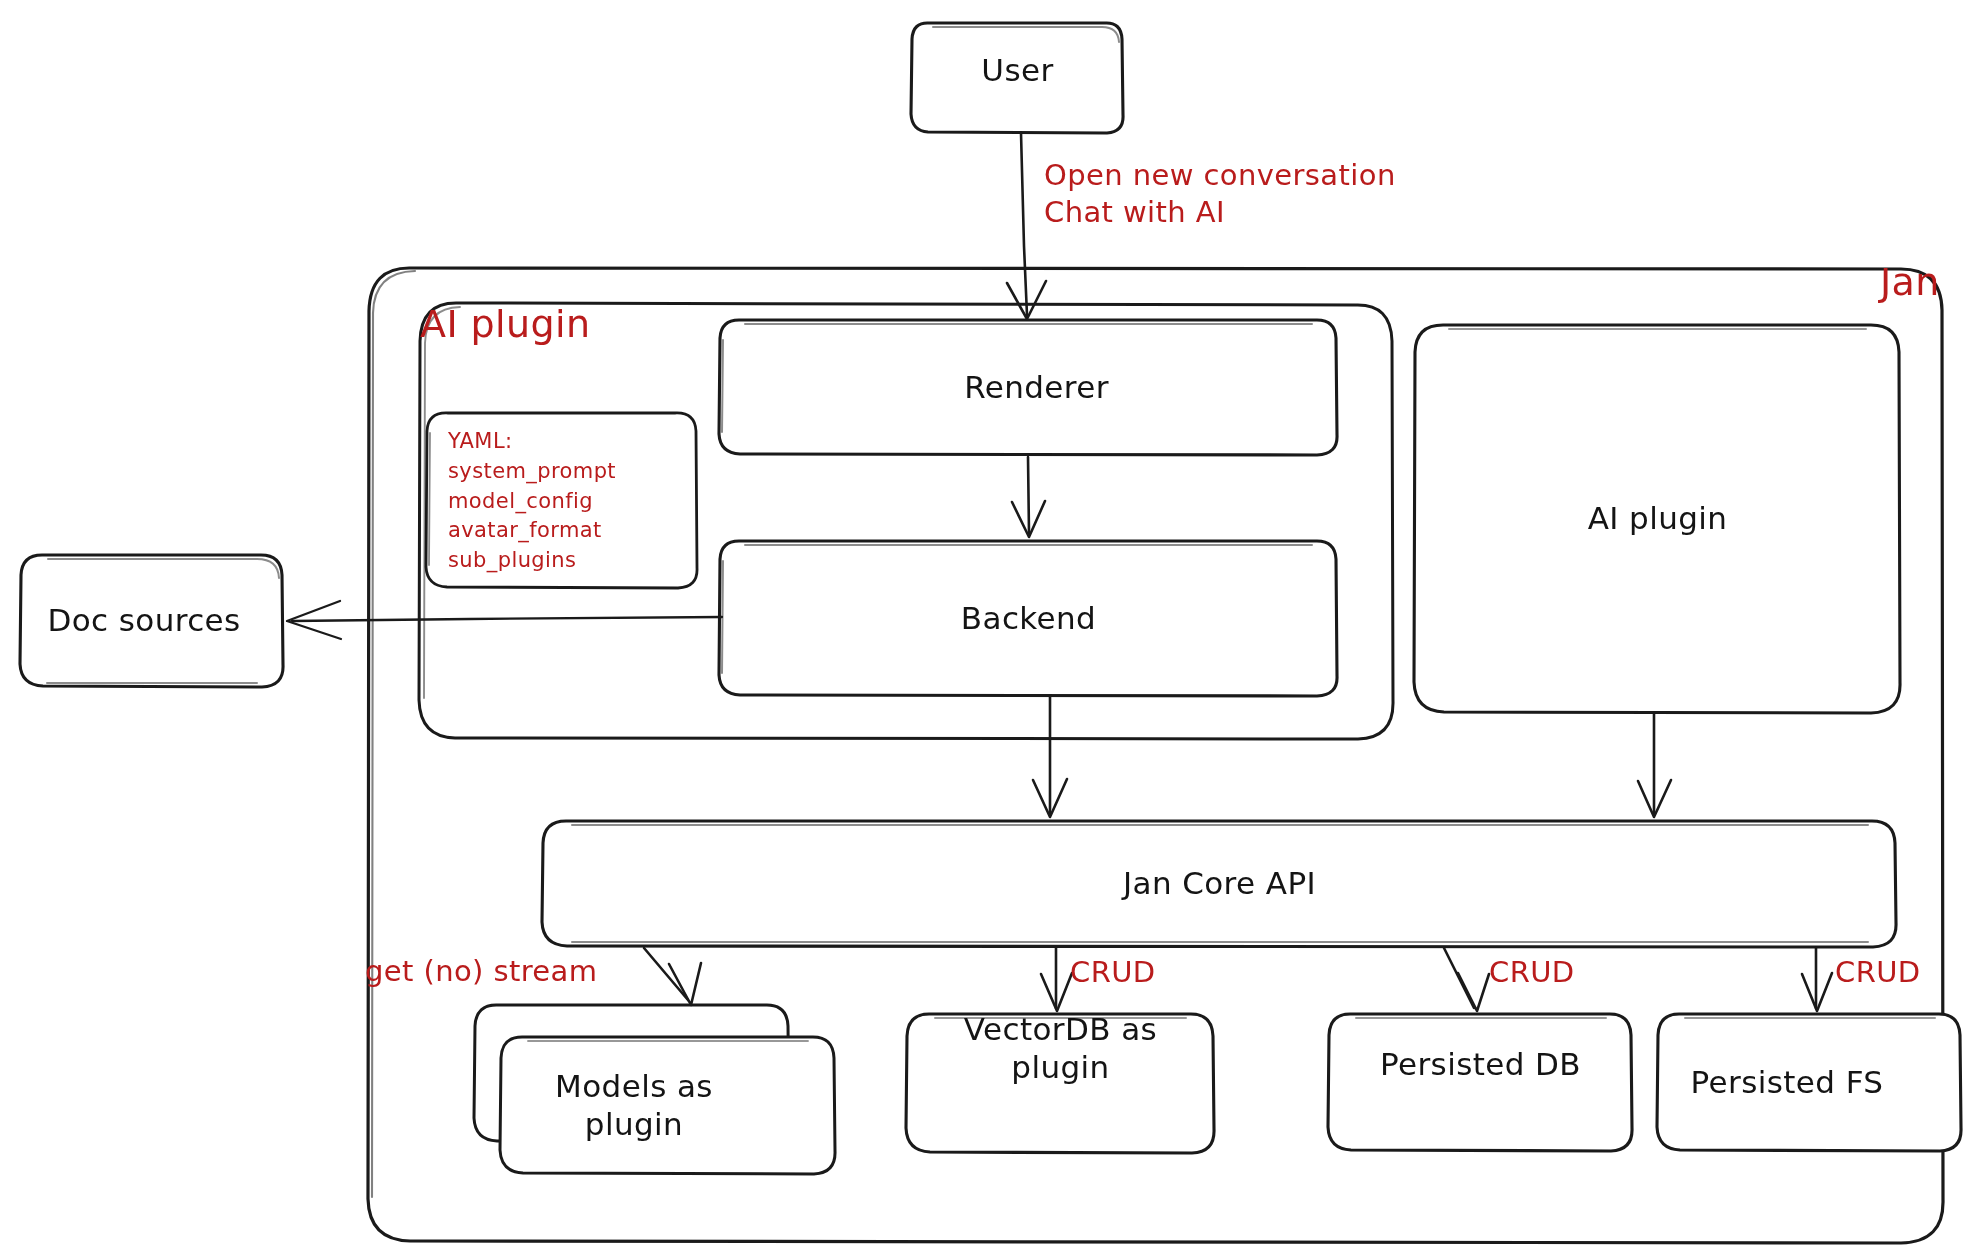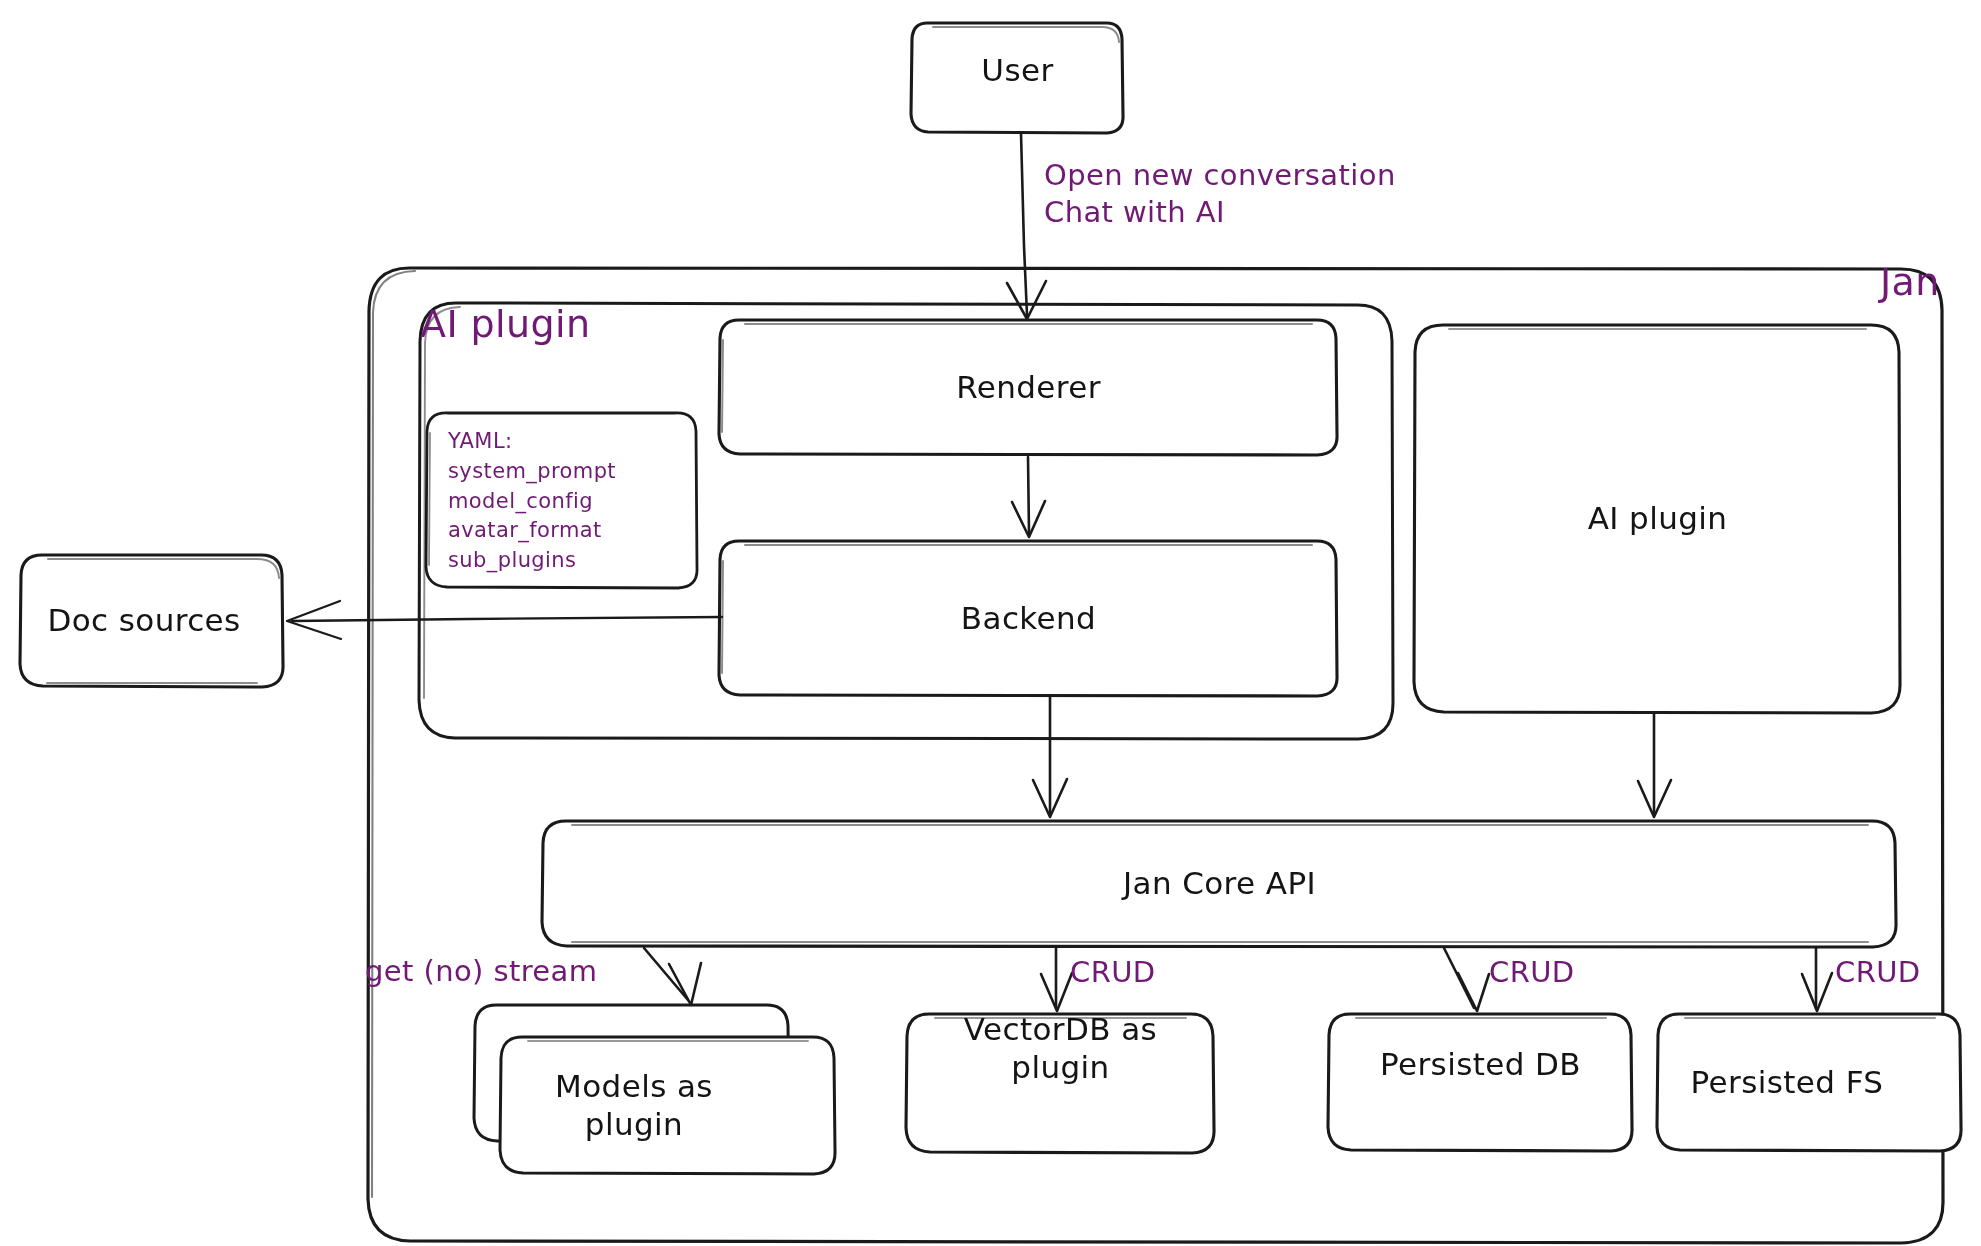--- a/index.html
+++ b/index.html
@@ -31,21 +31,21 @@
   }
   .fillwhite {
     fill: #ffffff;
     stroke: #1a1a1a;
     stroke-linecap: round;
     stroke-linejoin: round;
   }
   .lbl {
     position: absolute;
     font-family: "DejaVu Sans", sans-serif;
-    color: #701a75;
+    color: #b91c1c;
     white-space: pre;
     line-height: 1.28;
     letter-spacing: 0.4px;
     user-select: none;
   }
   .container-label {
     font-size: 38px;
   }
   .edge-label {
     font-size: 29px;
@@ -190,21 +190,21 @@
   </svg>
 
   <div class="lbl container-label" style="left:1880px; top:258px;">Jan</div>
 
   <div class="lbl container-label" style="left:420px; top:300px;">AI plugin</div>
 
   <div class="node" style="left:911px; top:23px; width:213px; height:96px;">
     <span>User</span>
   </div>
 
-  <div class="node" style="left:719px; top:320px; width:619px; height:135px;">
+  <div class="node" style="left:719px; top:320px; width:619px; height:135px;padding-left:8px;">
     <span>Renderer</span>
   </div>
 
   <div class="node" style="left:719px; top:541px; width:619px; height:155px;">
     <span>Backend</span>
   </div>
 
   <div class="node" style="left:1414px; top:325px; width:487px; height:388px;">
     <span>AI plugin</span>
   </div>

